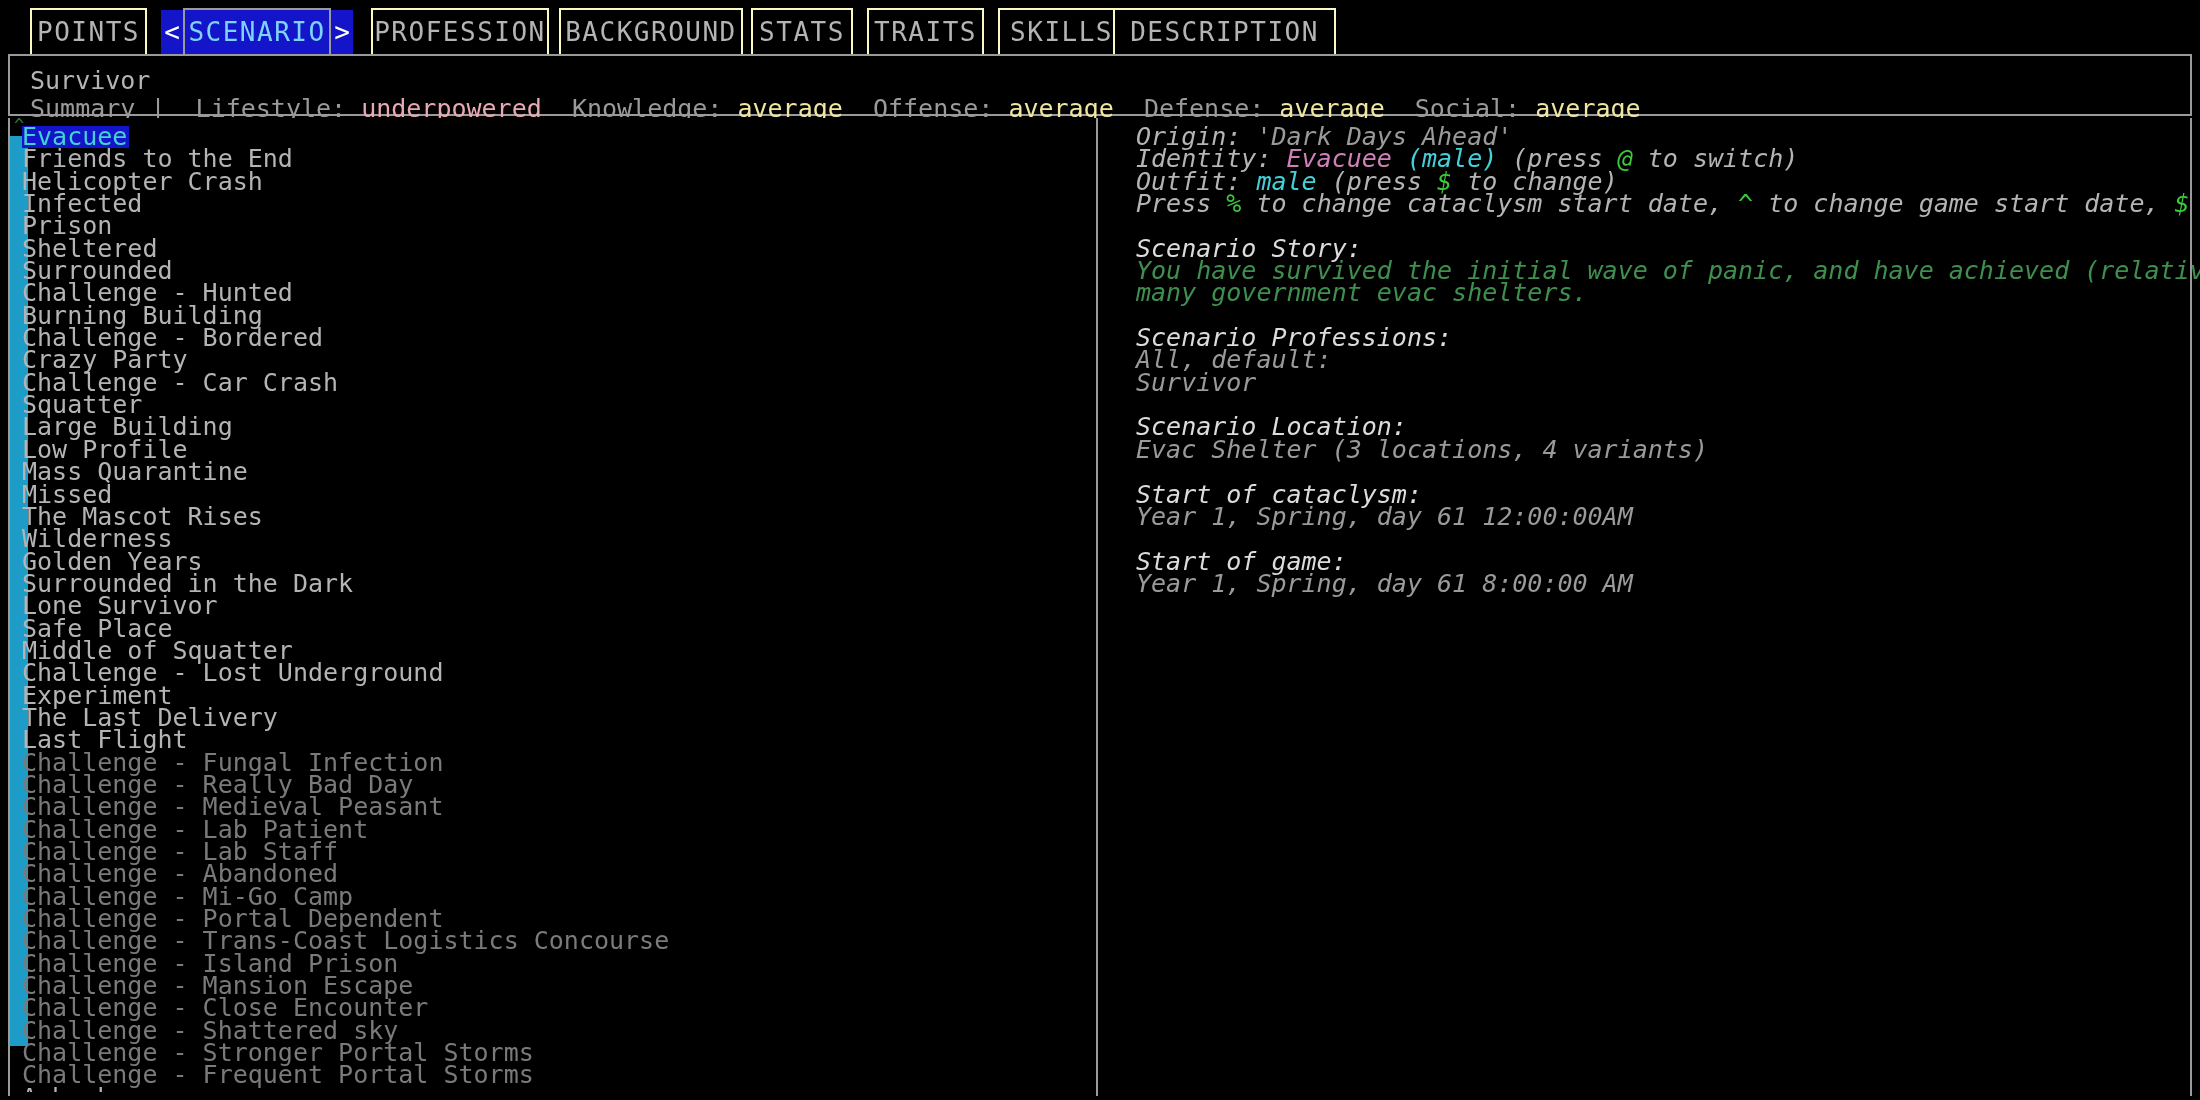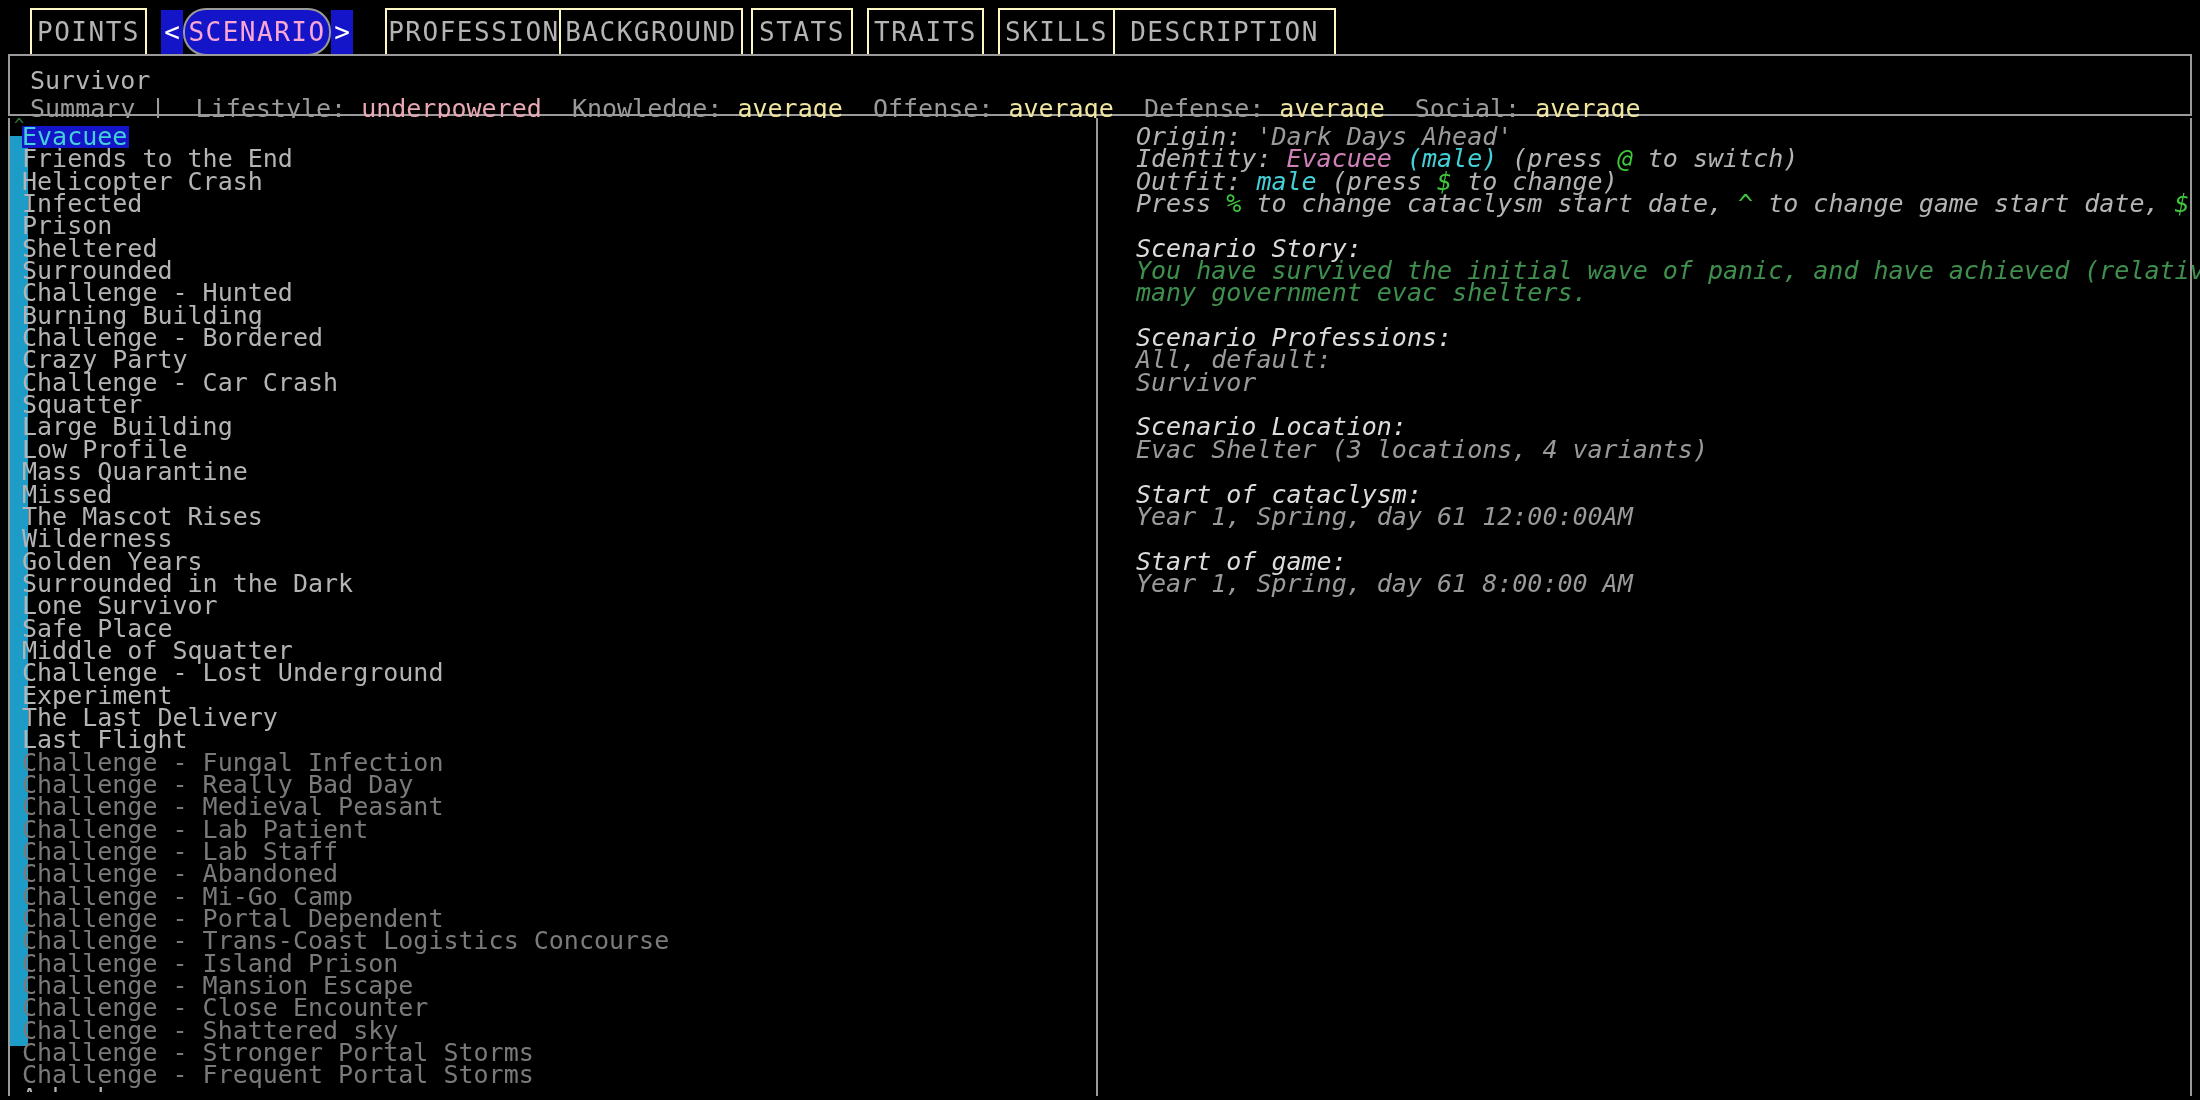--- a/index.html
+++ b/index.html
@@ -39,23 +39,22 @@
     color: #b4b4b4;
     font-size: 26px;
     line-height: 44px;
     letter-spacing: 1.5px;
     text-align: center;
     white-space: nowrap;
     background: #000;
   }
   .tab.active {
     background: #1414c8;
-    color: #f9a8d4;
+    color: #7dd3fc;
     border-color: #9a9a9a;
-    border-radius: 23px;
   }
   .tabarrow {
     position: absolute;
     top: 10px;
     height: 44px;
     width: 22px;
     background: #1414c8;
     color: #ffffff;
     font-size: 26px;
     line-height: 44px;
@@ -190,25 +189,25 @@
 </head>
 <body>
 
 <div id="screen">
 
   <div id="tabbar">
       <div class="tab" style="left: 30px; width: 117px;"><span>POINTS</span></div>
       <div class="tabarrow" style="left: 161px;">&lt;</div>
       <div class="tab active" style="left: 183px; width: 148px;"><span>SCENARIO</span></div>
       <div class="tabarrow" style="left: 331px;">&gt;</div>
-      <div class="tab" style="left: 385px; width: 178px;"><span>PROFESSION</span></div>
+      <div class="tab" style="left: 371px; width: 178px;"><span>PROFESSION</span></div>
       <div class="tab" style="left: 559px; width: 184px;"><span>BACKGROUND</span></div>
       <div class="tab" style="left: 751px; width: 102px;"><span>STATS</span></div>
       <div class="tab" style="left: 867px; width: 117px;"><span>TRAITS</span></div>
-      <div class="tab" style="left: 998px; width: 117px;"><span>SKILLS</span></div>
+      <div class="tab" style="left: 998px; width: 117px; text-align: right;"><span>SKILLS</span></div>
       <div class="tab" style="left: 1113px; width: 223px;"><span>DESCRIPTION</span></div>
     </div>
 
   <div id="summary-panel">
     <div class="sum-line" id="sum-line1"><span class="c-ltgray">Survivor</span></div>
     <div class="sum-line" id="sum-line2"><span class="c-gray">Summary |  </span><span class="c-gray">Lifestyle: </span><span style="color: rgb(232, 168, 180);">underpowered</span><span>  </span><span class="c-gray">Knowledge: </span><span style="color: rgb(240, 230, 160);">average</span><span>  </span><span class="c-gray">Offense: </span><span style="color: rgb(240, 230, 160);">average</span><span>  </span><span class="c-gray">Defense: </span><span style="color: rgb(240, 230, 160);">average</span><span>  </span><span class="c-gray">Social: </span><span style="color: rgb(240, 230, 160);">average</span></div>
   </div>
 
   <div id="main-panel"></div>
   <div id="vdivider"></div>

